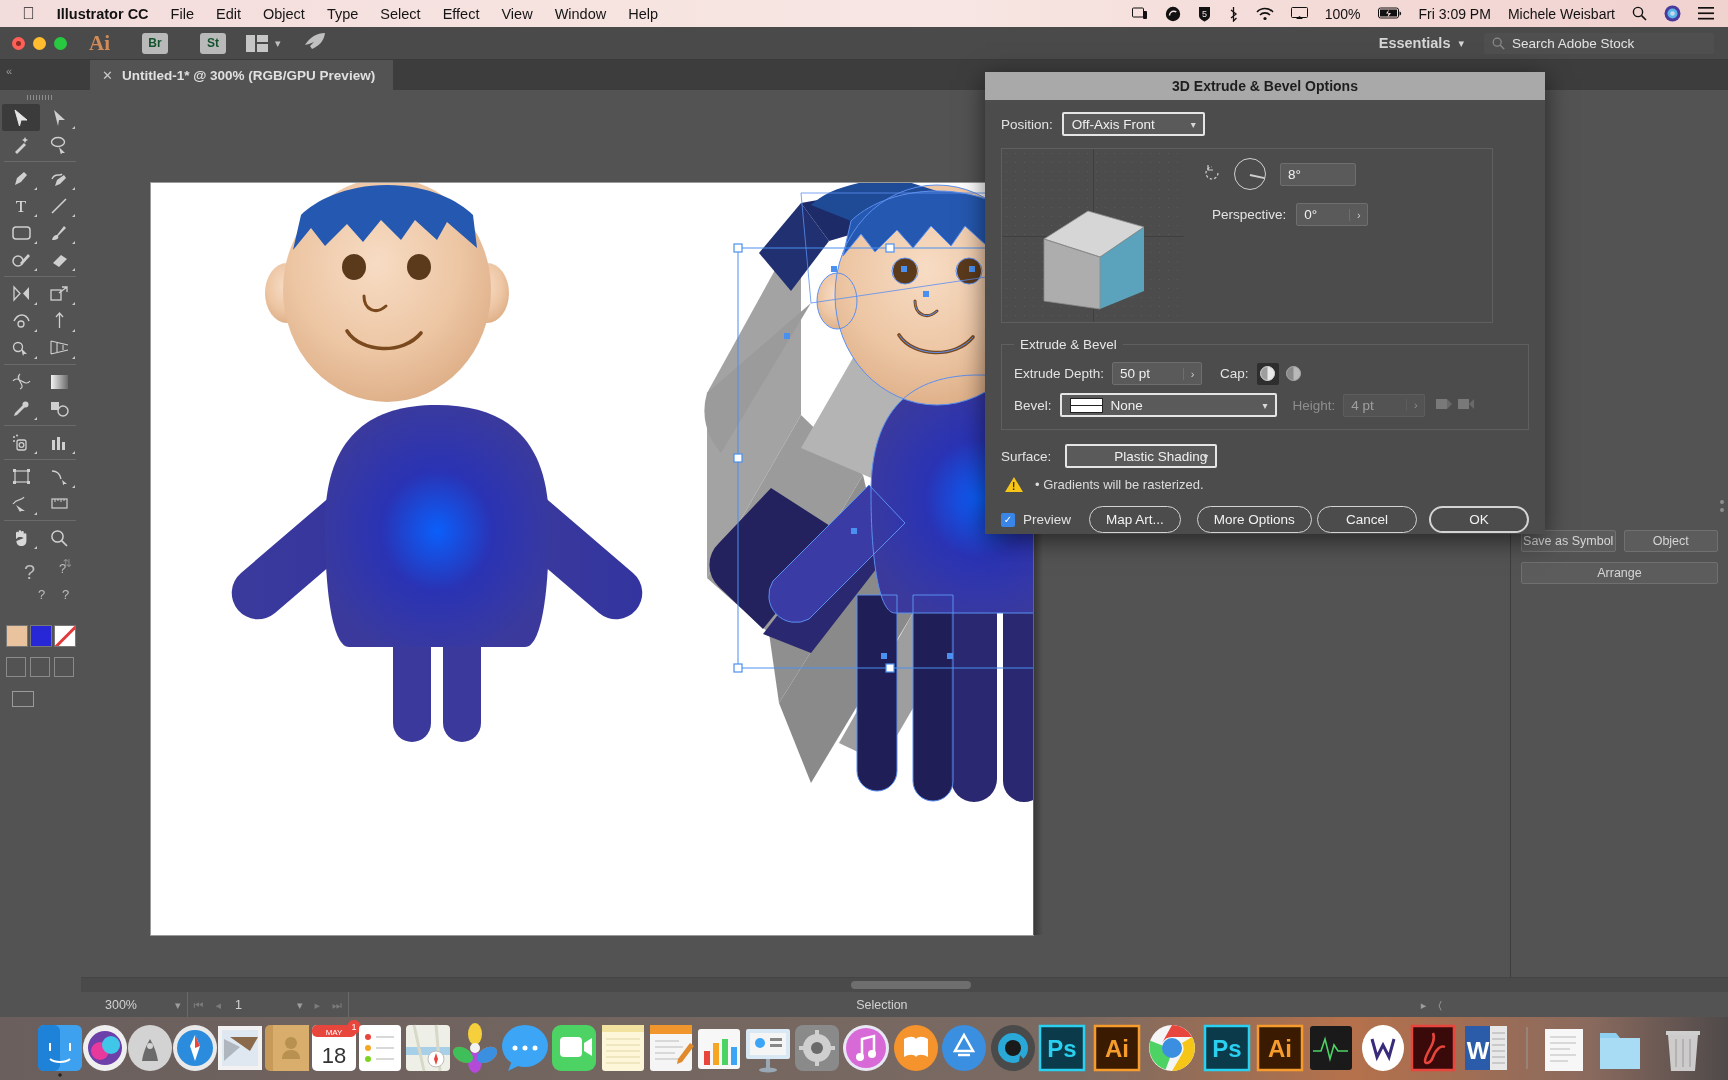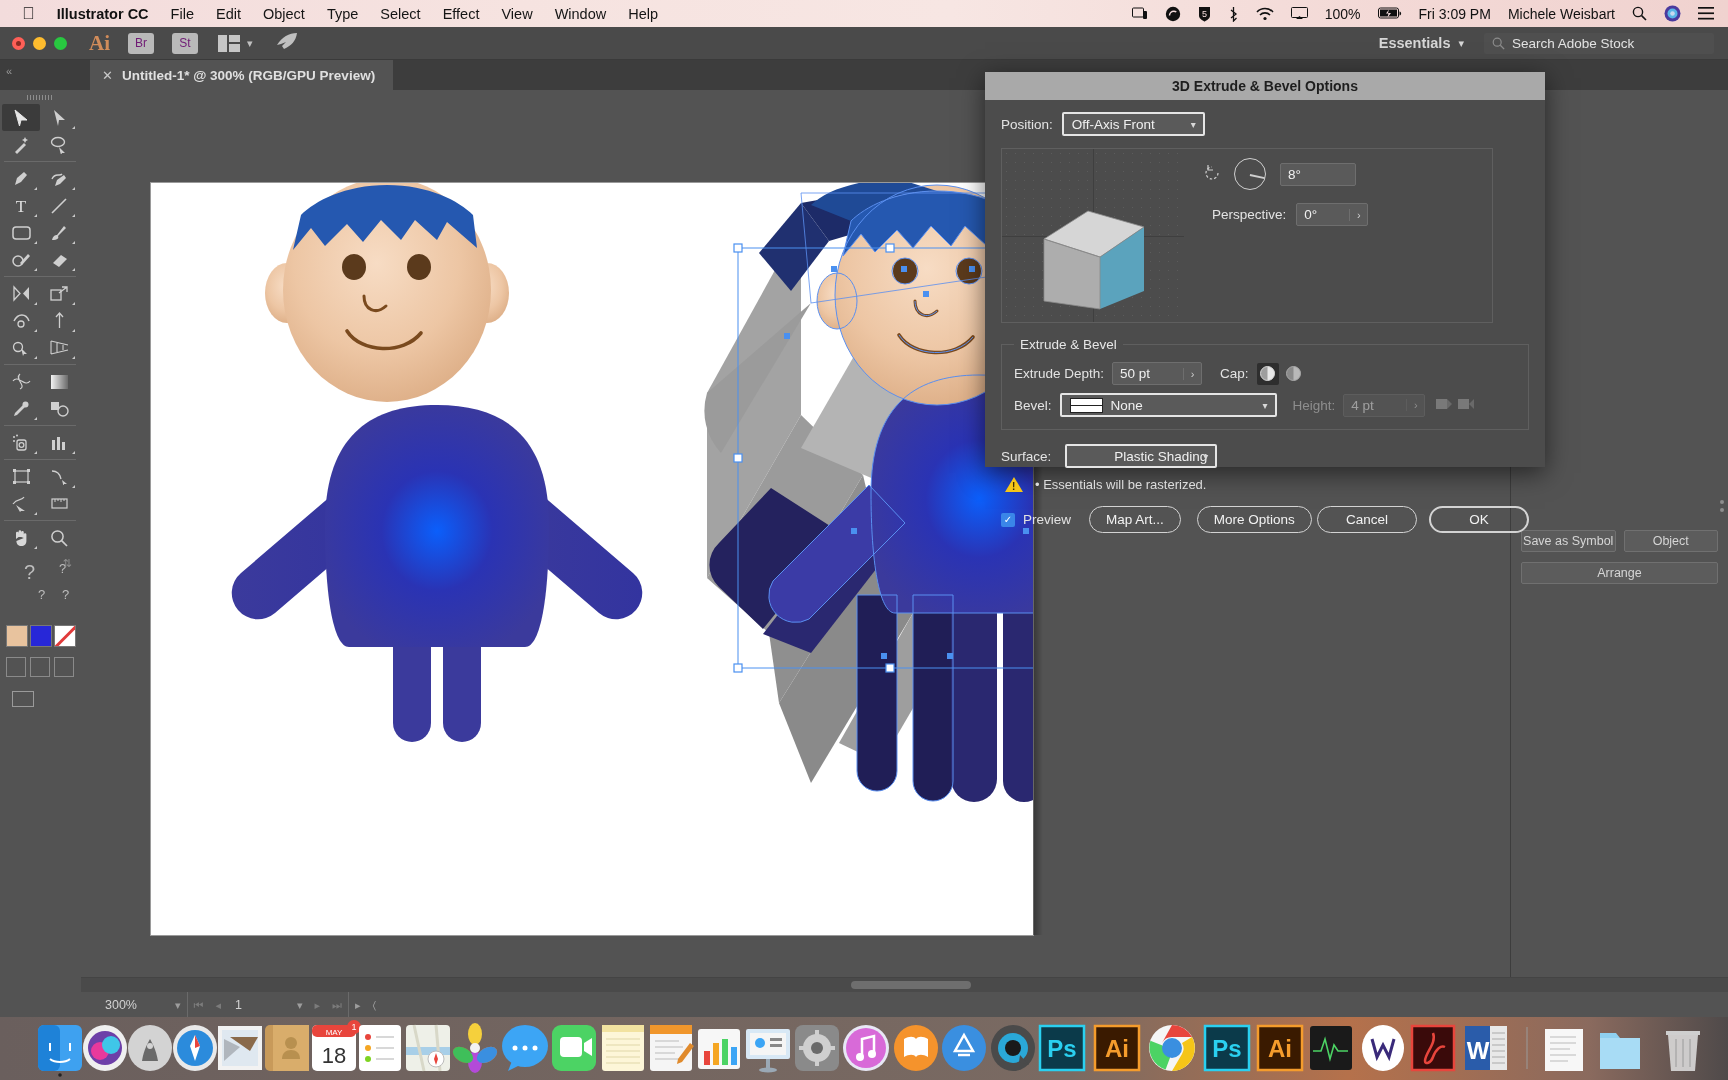--- a/index.html
+++ b/index.html
@@ -27,22 +27,22 @@
   .ai-app { position: absolute; left: 0; top: 27px; width: 1728px; height: 990px; background: #535353; }
 
   
   .ai-topbar { position:absolute; left:0; top:0; width:1728px; height:33px; background:#4a4a4a;
                display:flex; align-items:center; border-bottom:1px solid #3a3a3a;}
   .traffic { display:flex; align-items:center; margin-left:12px; gap:8px; }
   .tl { width:13px; height:13px; border-radius:50%; }
   .tl.r{background:#ff5f57;} .tl.y{background:#febc2e;} .tl.g{background:#28c840;}
   .tl.r::after{content:""; display:block; width:5px;height:5px;border-radius:50%;background:#8b2b22;margin:4px auto;}
   .ai-logo { margin-left:22px; color:#d28c5a; font-size:21px; font-weight:bold; font-family:"Liberation Serif",serif;}
-  .sqbtn { margin-left:18px; width:26px;height:21px; background:#b9b9b9; color:#701a75; font-size:12px;
-           display:flex;align-items:center;justify-content:center;border-radius:3px; font-weight:400;}
+  .sqbtn { margin-left:32px; width:26px;height:21px; background:#b9b9b9; color:#14532d; font-size:12px;
+           display:flex;align-items:center;justify-content:center;border-radius:3px; font-weight:700;}
   .arrangeico { margin-left:20px; display:flex; align-items:center; gap:7px;}
   .rocket { margin-left:22px; color:#bdbdbd; }
   .essentials { margin-left:auto; display:flex; align-items:center; color:#d6d6d6; font-size:14.5px; font-weight:bold;}
   .essentials .chev { margin-left:8px; font-weight:normal; font-size:11px;}
   .stocksearch { width:230px; height:21px; margin-left:20px; margin-right:14px; background:#4f4f4f;
                  border-radius:2px; display:flex; align-items:center; padding-left:8px; color:#8c8c8c; font-size:13px;}
   .stocksearch .lbl { margin-left:7px; }
 
   
   .ai-tabbar { position:absolute; left:0; top:33px; width:1728px; height:30px; background:#3d3d3d; }
@@ -97,21 +97,21 @@
   .scrollthumb { position:absolute; left:770px; top:3px; width:120px; height:8px; background:#6e6e6e; border-radius:4px;}
   .sb-row { position:absolute; left:16px; right:0; top:14px; height:26px; display:flex; align-items:center;
             color:#d2d2d2; font-size:12.5px;}
   .sb-zoom { width:72px; padding-left:8px;}
   .sb-pagefield { width:64px; text-align:left; padding-left:8px;}
   .sb-div { width:1px; height:26px; background:#6a6a6a;}
   .sb-arrow { color:#9d9d9d; font-size:11px; padding:0 6px; }
   .sb-arrow.dim{ color:#7b7b7b;}
 
   
-  .dialog { position:absolute; left:985px; top:45px; width:560px; height:395px;
+  .dialog { position:absolute; left:985px; top:45px; width:560px; height:462px;
             background:#4c4c4c; box-shadow:0 6px 24px rgba(0,0,0,.55); z-index:50; }
   .dlg-title { height:28px; background:#a9a9a9; color:#1e1e1e; font-size:14px; font-weight:bold;
                display:flex; align-items:center; justify-content:center; }
   .dlg-body { position:relative; padding:12px 16px 0 16px; color:#e2e2e2; font-size:13.5px;}
   .row { display:flex; align-items:center; }
   .lbl { color:#e3e3e3; font-size:13.5px; }
   .select { background:#5a5a5a; border:2px solid #e5e5e5; border-radius:2px; color:#f0f0f0;
             height:24px; display:flex; align-items:center; padding:0 8px; position:relative; font-size:13.5px;}
   .select .cv { position:absolute; right:7px; font-size:10px; color:#d8d8d8;}
   .posbox { margin-top:12px; width:492px; height:175px; border:1px solid #5f5f5f; background:#4c4c4c;
@@ -685,20 +685,21 @@
         <span class="sb-zoom">300%</span>
         <span class="sb-arrow">▾</span>
         <span class="sb-div"></span>
         <span class="sb-arrow dim">⏮</span>
         <span class="sb-arrow dim">◂</span>
         <span class="sb-pagefield">1</span>
         <span class="sb-arrow">▾</span>
         <span class="sb-arrow dim">▸</span>
         <span class="sb-arrow dim">⏭</span>
         <span class="sb-div"></span>
+        <span style="flex:1;text-align:center;">Selection</span>
         <span class="sb-arrow">▸</span>
         <span class="sb-arrow">〈</span>
         <span style="width:280px;"></span>
       </div>
     </div>
 
     <div class="dialog">
       <div class="dlg-title">3D Extrude &amp; Bevel Options</div>
       <div class="dlg-body">
 
@@ -802,21 +803,21 @@
         <div class="surfrow">
           <span class="lbl">Surface:</span>
           <span class="select" style="width:152px; margin-left:14px;justify-content:flex-end;">
             <span>Plastic Shading</span>
             <span class="cv">▾</span>
           </span>
         </div>
 
         <div class="warnrow">
           <span class="warn-tri" style="margin-left:4px;"></span>
-          <span style="margin-left:12px;color:#dcdcdc;font-size:13px;">• Essentials will be rasterized.</span>
+          <span style="margin-left:12px;color:#dcdcdc;font-size:13px;">• Gradients will be rasterized.</span>
         </div>
 
         <div class="btnrow">
           <span class="chk">✓</span>
           <span style="margin-left:8px;font-size:13.5px;">Preview</span>
           <span class="pillbtn" style="margin-left:18px;">Map Art...</span>
           <span class="pillbtn" style="margin-left:16px;">More Options</span>
           <span class="spacer"></span>
           <span class="pillbtn" style="width:100px;">Cancel</span>
           <span class="pillbtn primary" style="width:100px;margin-left:12px;">OK</span>

